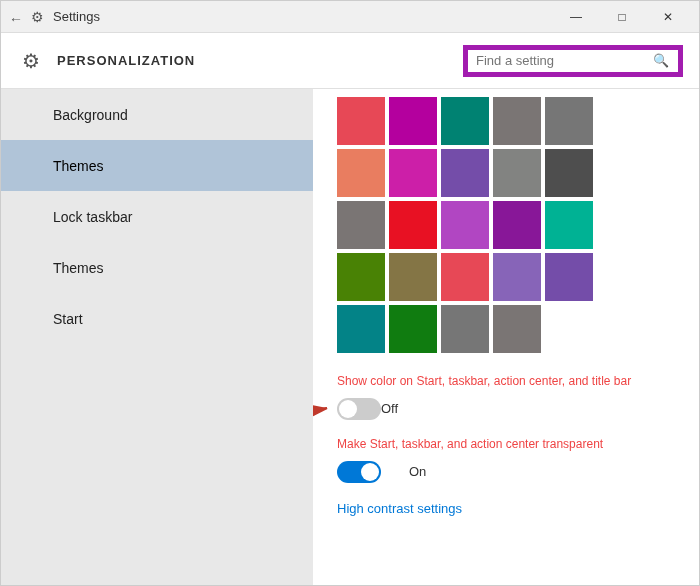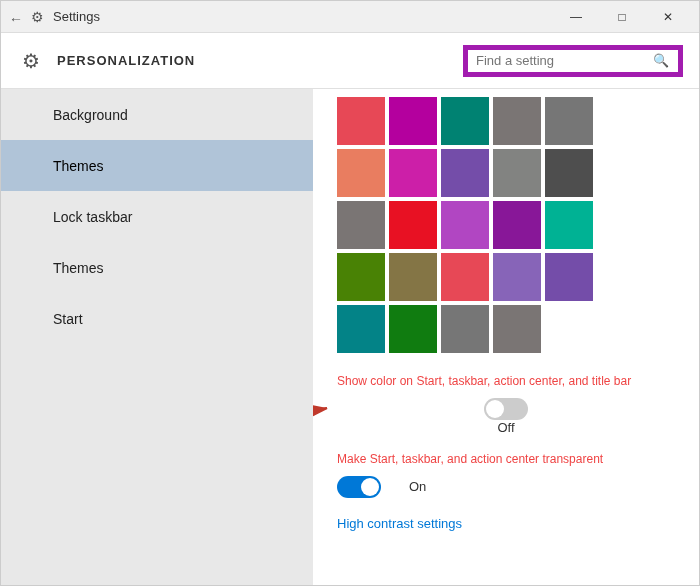--- a/index.html
+++ b/index.html
@@ -243,21 +243,20 @@
       font-size: 13px;
       cursor: pointer;
       text-decoration: none;
     }
 
     
     .annotation-container {
       position: relative;
       display: flex;
       align-items: center;
-      flex-direction: column;
     }
 
     .arrow-svg {
       position: absolute;
       left: -145px;
       top: -10px;
       pointer-events: none;
     }
   </style>
 </head>

